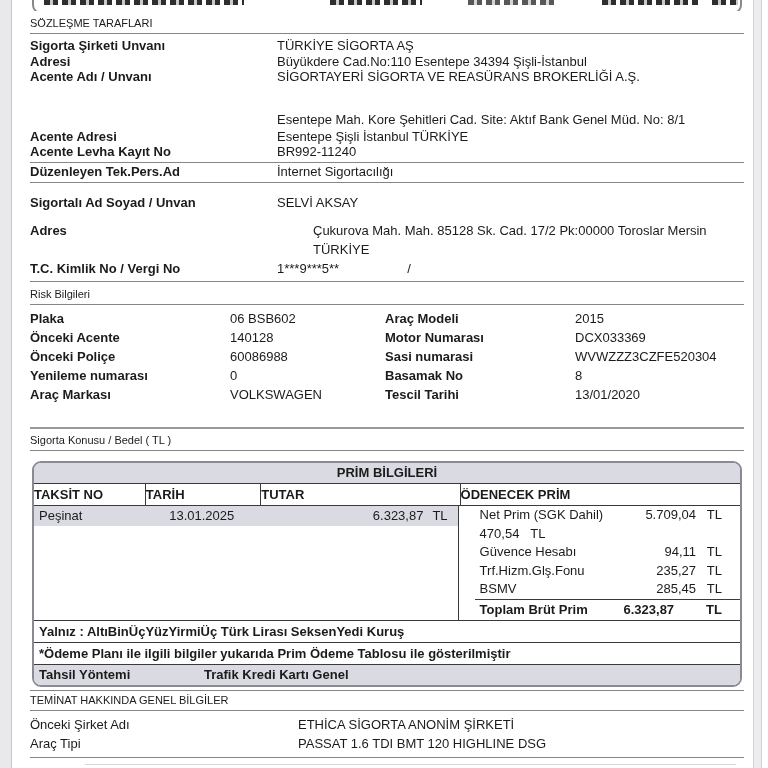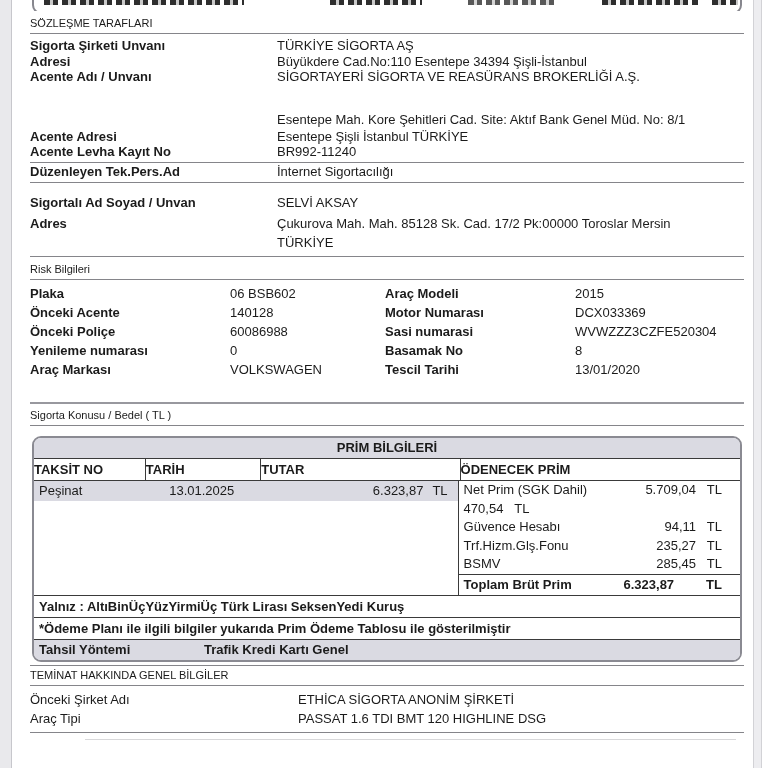--- a/index.html
+++ b/index.html
@@ -42,21 +42,21 @@
   
   .prim-wrap{margin-top:10px;border:2px solid #8a8a92;border-radius:9px;overflow:hidden;background:#fff;}
   .prim-title{background:#dadae2;text-align:center;font-weight:bold;height:20px;line-height:20px;border-bottom:1px solid #3a3a3a;font-size:13px;}
   .prim-headers{display:flex;height:21px;line-height:21px;border-bottom:1px solid #3a3a3a;font-weight:bold;text-align:left;}
   .ph{border-right:1px solid #3a3a3a;}
   .ph:last-child{border-right:none;}
   .ph.c1{width:15.7%;}
   .ph.c2{width:16.2%;}
   .ph.c3{width:28.1%;}
   .ph.c4{flex:1;}
-  .prim-body{display:flex;min-height:114px;}
+  .prim-body{display:flex;min-height:114px;gap:16px;}
   .pb-left{width:60%;border-right:1px solid #3a3a3a;}
   .pb-right{flex:1;display:flex;flex-direction:column;}
   .inst-row{display:flex;height:20px;line-height:20px;background:#dadae2;}
   .inst-row .taksit{width:26.2%;padding-left:5px;box-sizing:border-box;}
   .inst-row .tarih{width:26.8%;text-align:center;}
   .inst-row .tutar{flex:1;text-align:right;padding-right:10px;box-sizing:border-box;}
   .inst-row .tutar .cur{display:inline-block;margin-left:9px;}
   .pr-item{display:flex;height:18.5px;line-height:18.5px;padding:0 18px 0 5px;}
   .pr-item .lbl{flex:1;}
   .pr-item .amt{text-align:right;}
@@ -119,23 +119,27 @@
   <hr class="rule" style="margin-top:3px;">
   <div class="kv" style="margin-top:2px;line-height:14px;">
     <span class="k">Düzenleyen Tek.Pers.Ad</span>
     <span class="v">İnternet Sigortacılığı</span>
   </div>
   <hr class="rule" style="margin-top:3px;">
   <div class="kv" style="margin-top:12px;">
     <span class="k">Sigortalı Ad Soyad / Unvan</span>
     <span class="v">SELVİ AKSAY</span>
   </div>
-  <div class="kv" style="margin-top:4px;line-height:19px;">
+  <div class="kv" style="margin-top:11px;line-height:19px;gap:36px;">
     <span class="k">Adres</span>
     <span class="v"><span>Çukurova Mah. Mah. 85128 Sk. Cad. 17/2 Pk:00000 Toroslar Mersin</span><br><span>TÜRKİYE</span></span>
+  </div>
+  <div class="kv" style="margin-top:2px;line-height:16px;">
+    <span class="k">T.C. Kimlik No / Vergi No</span>
+    <span class="v"><span>1***9***5**</span><span class="mono-gap"></span><span>/</span></span>
   </div>
   <hr class="rule" style="margin-top:4px;">
 
   <div class="sec-title" style="margin-top:5px;">Risk Bilgileri</div>
   <hr class="rule" style="margin-top:3px;">
 
   <div class="risk-row" style="margin-top:4px;">
     <span class="l1">Plaka</span>
     <span class="v1">06 BSB602</span>
     <span class="l2">Araç Modeli</span>

